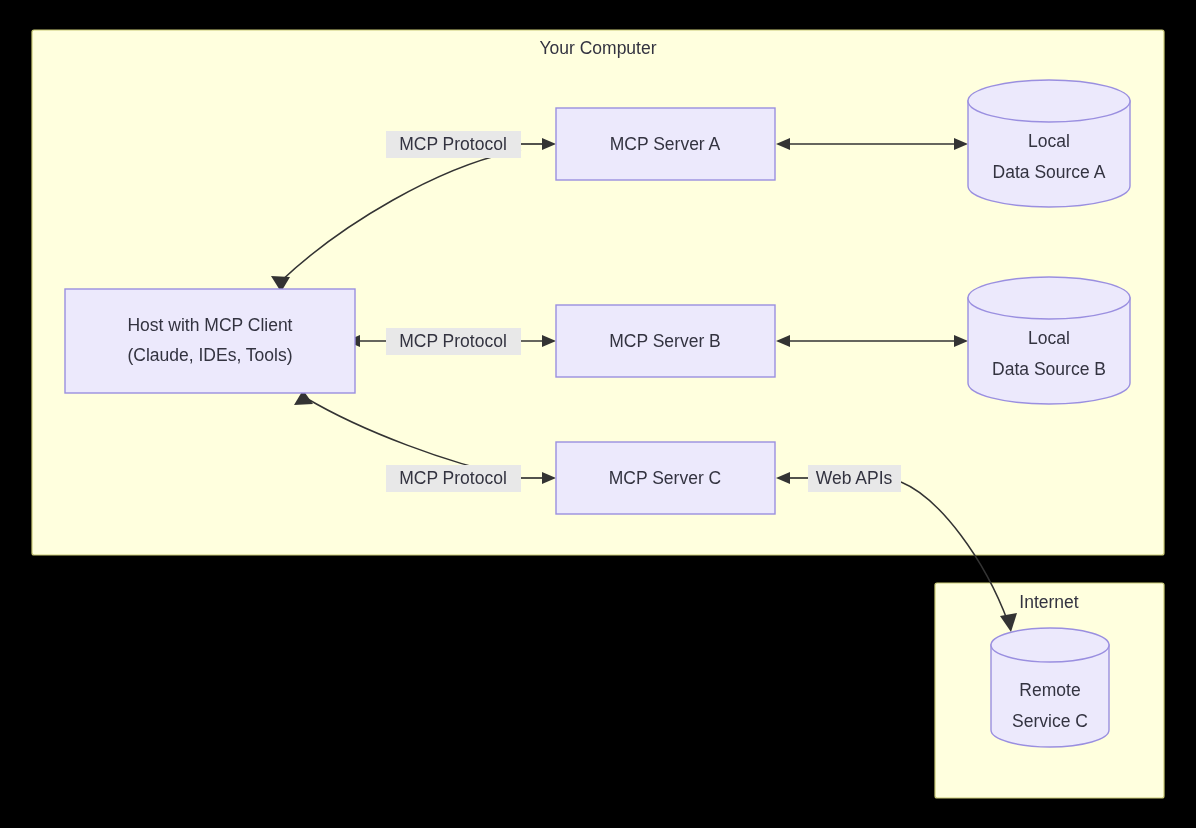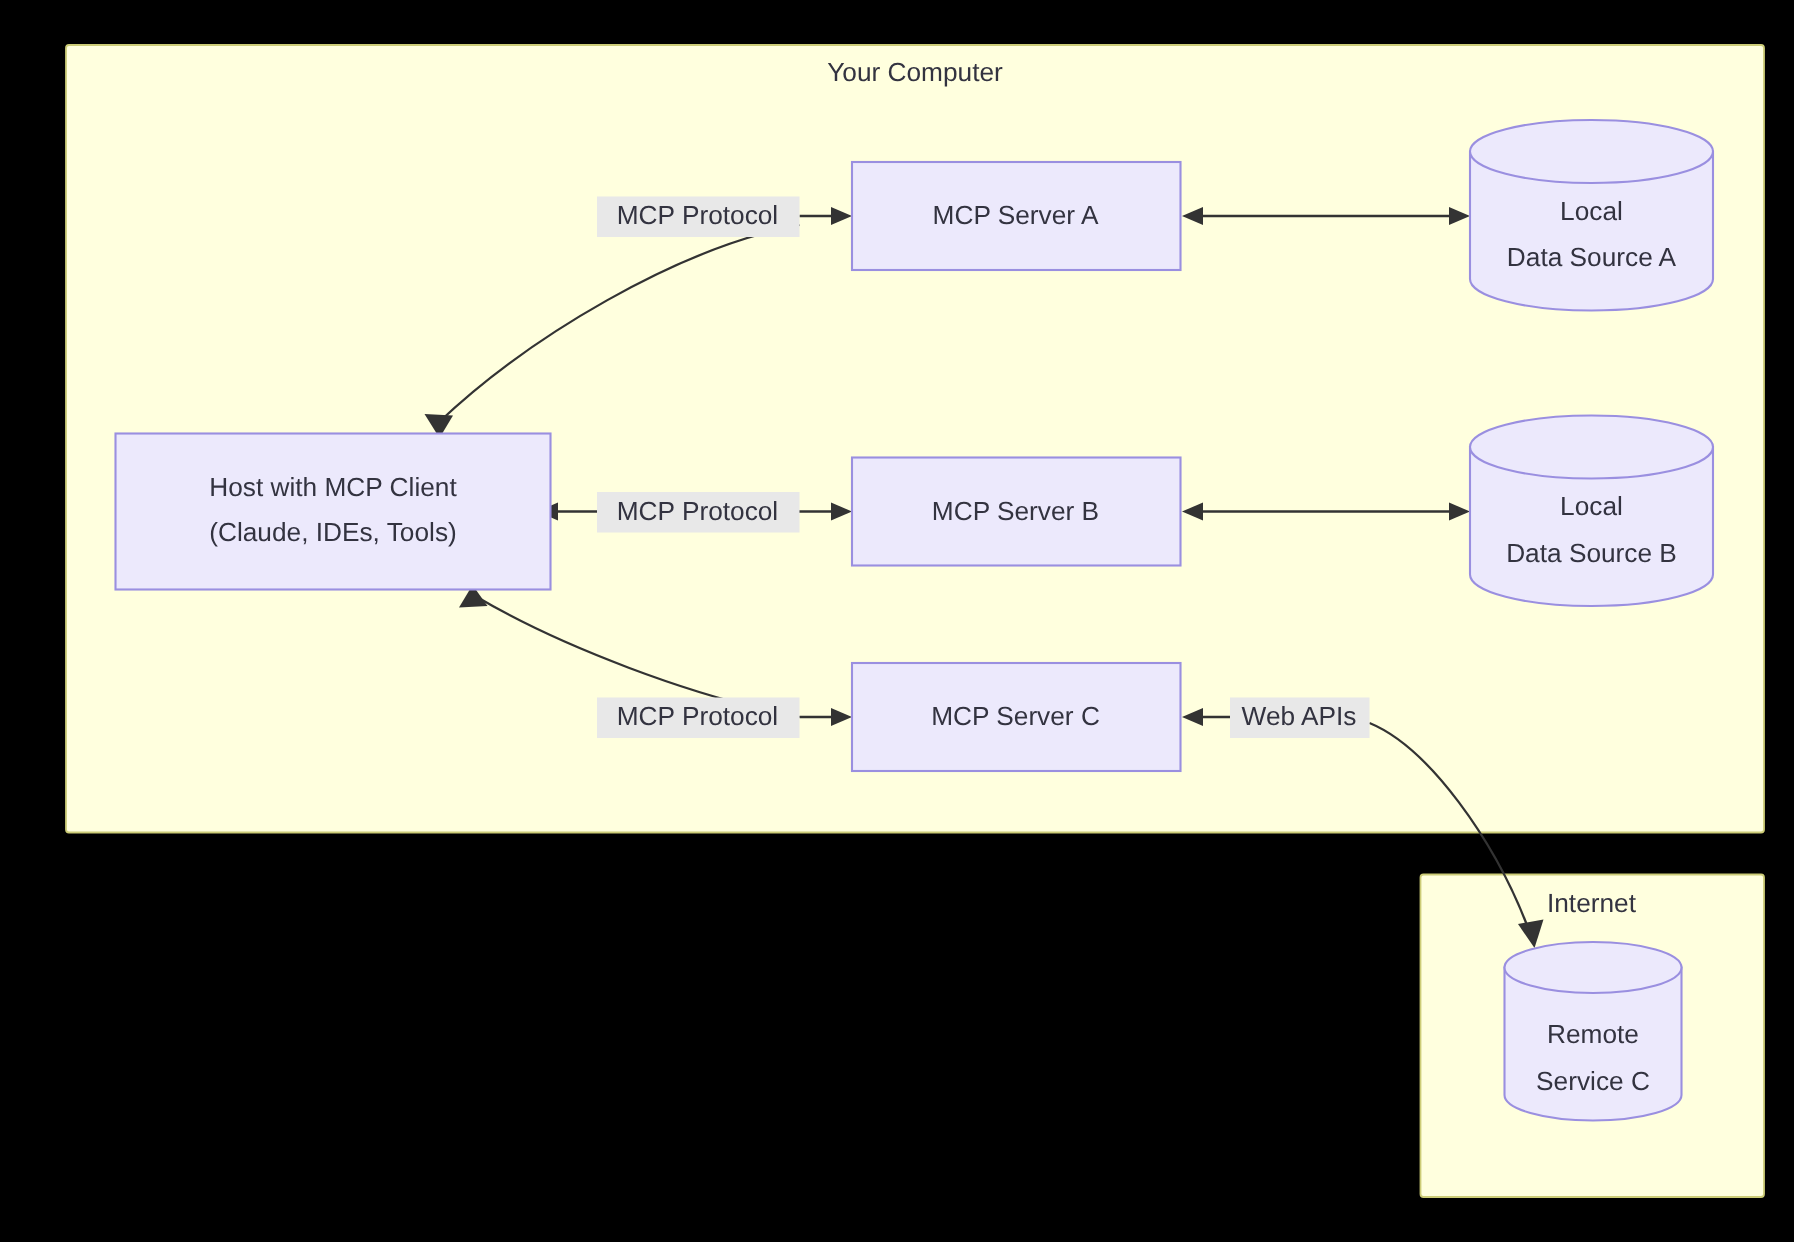--- a/index.html
+++ b/index.html
@@ -9,21 +9,21 @@
   }
   body {
     width: 1196px;
     height: 828px;
     position: relative;
     overflow: hidden;
     font-family: "Liberation Sans", sans-serif;
   }
   #stage {
     position: absolute;
-    left: 12px; top: 0;
+    left: 0; top: 0;
     width: 995px;
     height: 828px;
     background: #000000;
   }
   svg.layer {
     position: absolute;
     left: 0; top: 0;
     width: 1196px;
     height: 828px;
     overflow: visible;

